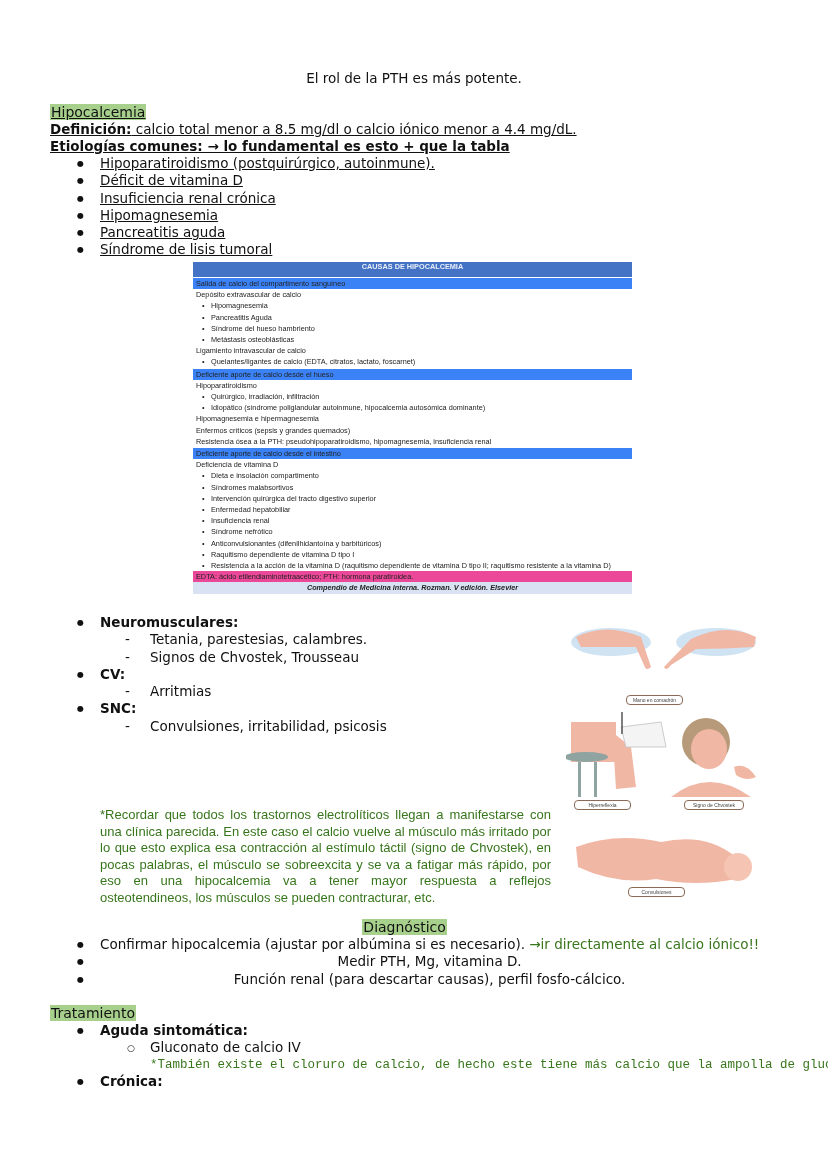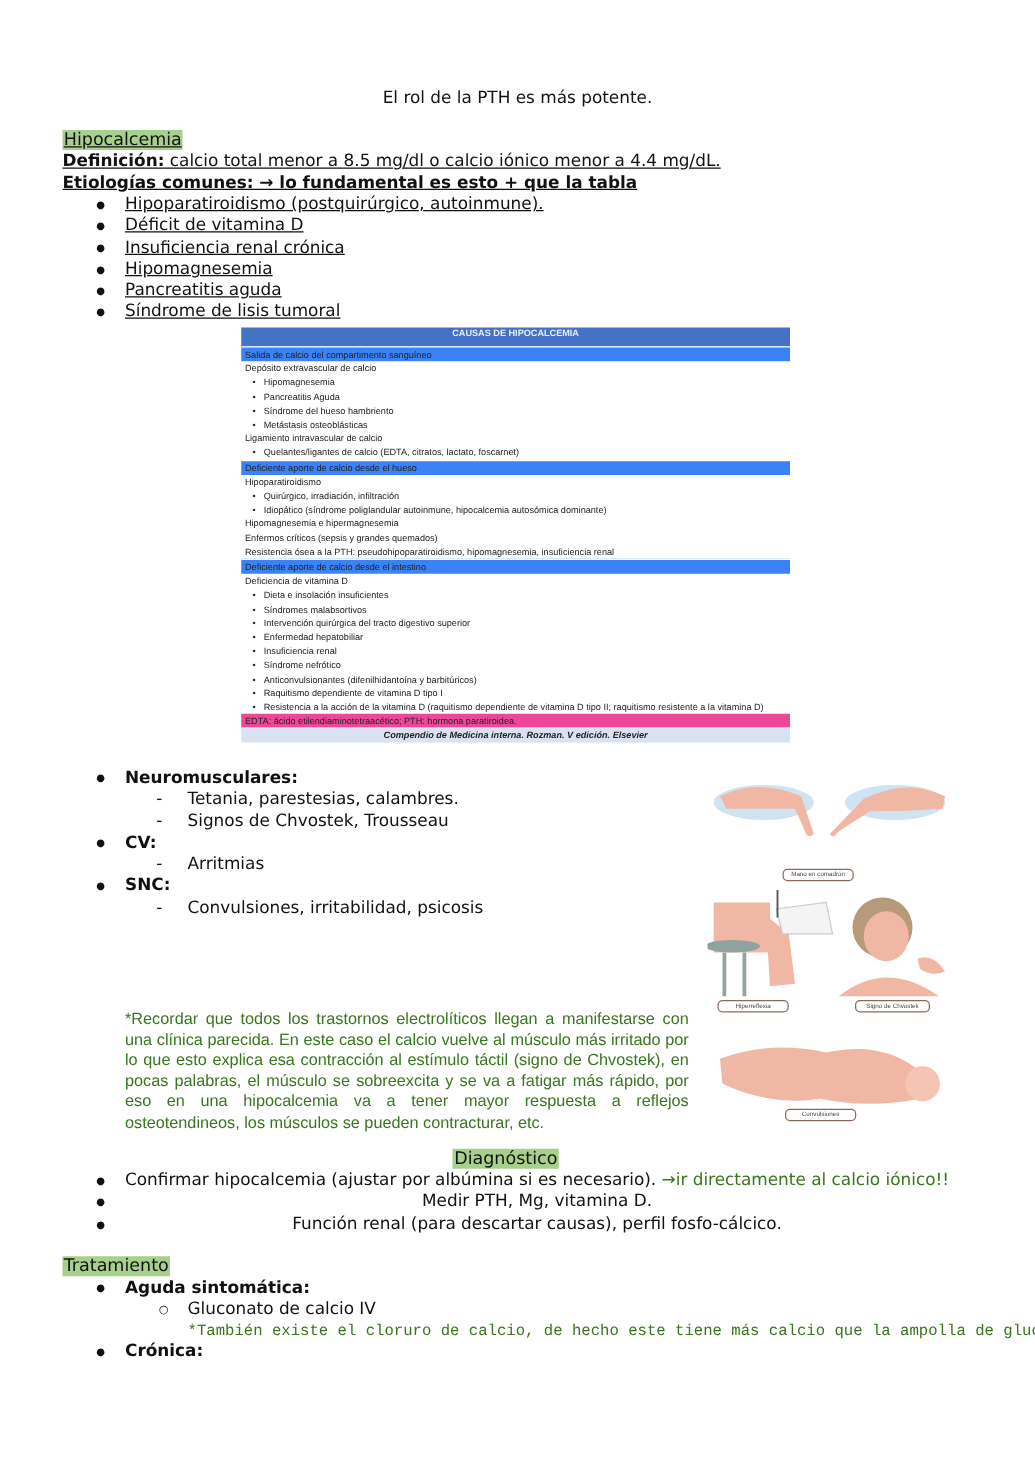--- a/index.html
+++ b/index.html
@@ -67,21 +67,21 @@
   <div class="it">Quelantes/ligantes de calcio (EDTA, citratos, lactato, foscarnet)</div>
   <div class="sec">Deficiente aporte de calcio desde el hueso</div>
   <div class="row">Hipoparatiroidismo</div>
   <div class="it">Quirúrgico, irradiación, infiltración</div>
   <div class="it">Idiopático (síndrome poliglandular autoinmune, hipocalcemia autosómica dominante)</div>
   <div class="row">Hipomagnesemia e hipermagnesemia</div>
   <div class="row">Enfermos críticos (sepsis y grandes quemados)</div>
   <div class="row">Resistencia ósea a la PTH: pseudohipoparatiroidismo, hipomagnesemia, insuficiencia renal</div>
   <div class="sec">Deficiente aporte de calcio desde el intestino</div>
   <div class="row">Deficiencia de vitamina D</div>
-  <div class="it">Dieta e insolación insuficientes</div>
+  <div class="it">Dieta e insolación compartimento</div>
   <div class="it">Síndromes malabsortivos</div>
   <div class="it">Intervención quirúrgica del tracto digestivo superior</div>
   <div class="it">Enfermedad hepatobiliar</div>
   <div class="it">Insuficiencia renal</div>
   <div class="it">Síndrome nefrótico</div>
   <div class="it">Anticonvulsionantes (difenilhidantoína y barbitúricos)</div>
   <div class="it">Raquitismo dependiente de vitamina D tipo I</div>
   <div class="it" style="padding-right:4px;">Resistencia a la acción de la vitamina D (raquitismo dependiente de vitamina D tipo II; raquitismo resistente a la vitamina D)</div>
   <div class="foot">EDTA: ácido etilendiaminotetraacético; PTH: hormona paratiroidea.</div>
   <div class="cite">Compendio de Medicina interna. Rozman. V edición. Elsevier</div>

